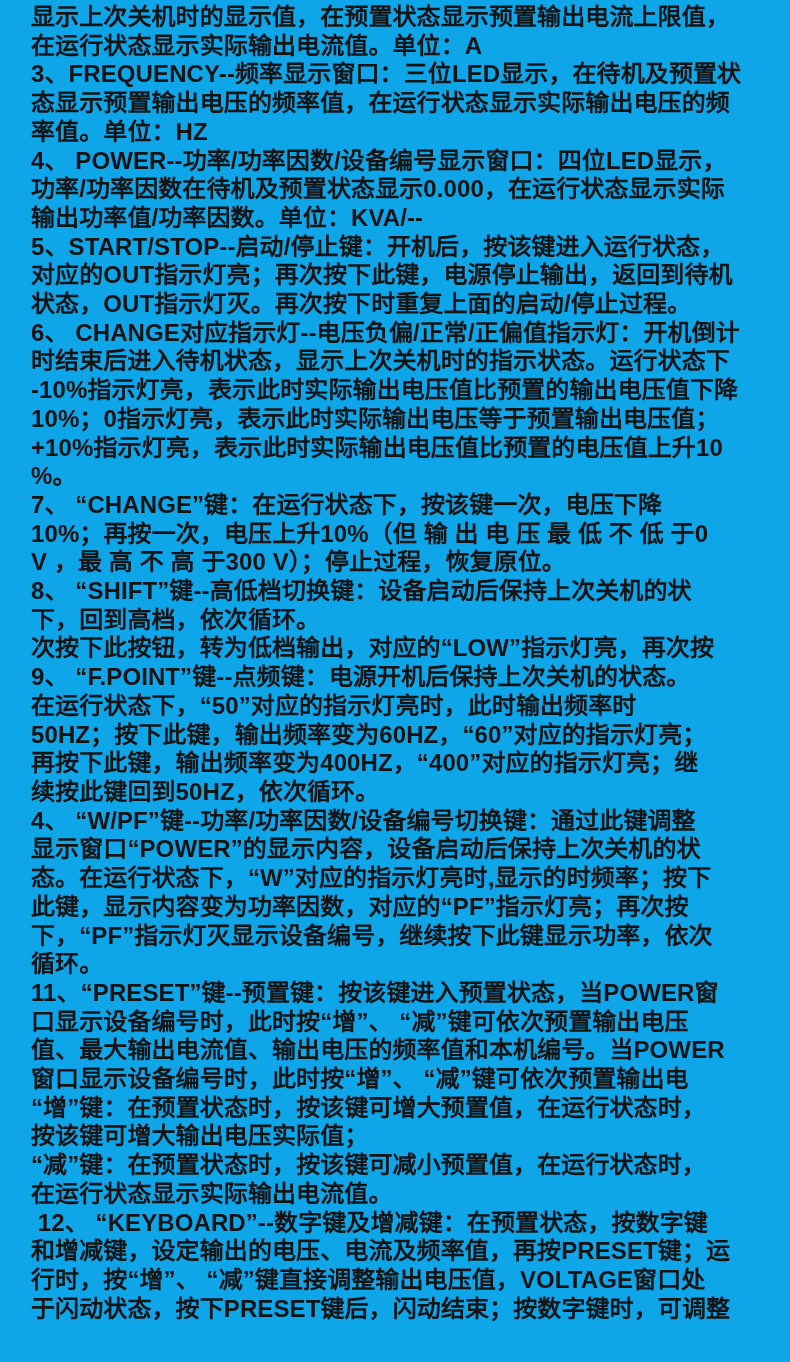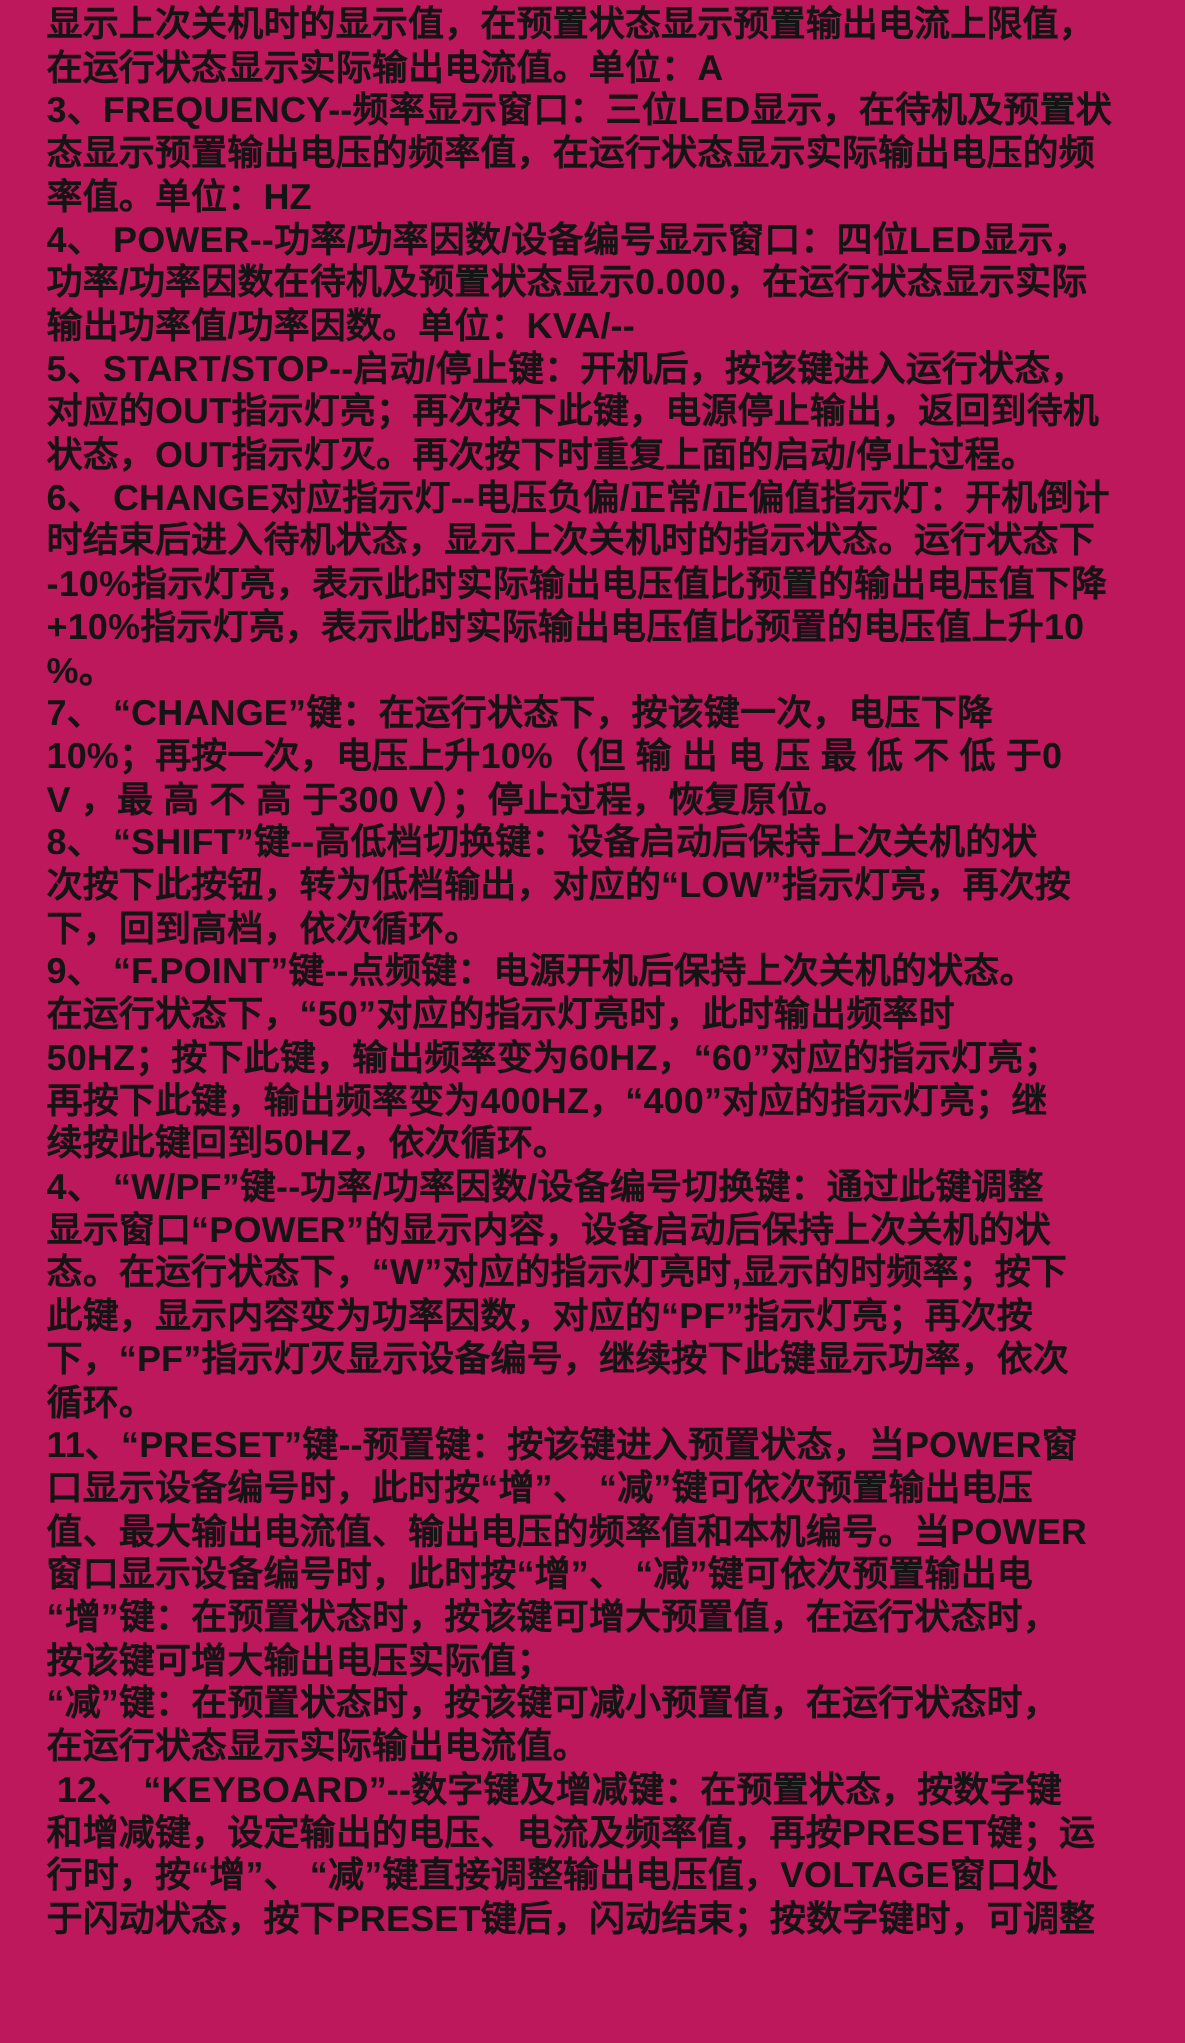--- a/index.html
+++ b/index.html
@@ -10,21 +10,21 @@
   body {
     width: 790px;
     height: 1362px;
     overflow: hidden;
   }
   .page {
     box-sizing: border-box;
     width: 790px;
     height: 1362px;
     padding: 3px 30px 0 31px;
-    background: #be185d;
+    background: #0ea5e9;
     font-family: "Liberation Sans", "DejaVu Sans", sans-serif;
     font-size: 24px;
     line-height: 28.7px;
     font-weight: 600;
     color: #141414;
     overflow: hidden;
   }
   .ln {
     white-space: pre;
     letter-spacing: 0.1px;
@@ -42,28 +42,29 @@
   <div class="ln">率值。单位：HZ</div>
   <div class="ln">4、 POWER--功率/功率因数/设备编号显示窗口：四位LED显示，</div>
   <div class="ln">功率/功率因数在待机及预置状态显示0.000，在运行状态显示实际</div>
   <div class="ln">输出功率值/功率因数。单位：KVA/--</div>
   <div class="ln">5、START/STOP--启动/停止键：开机后，按该键进入运行状态，</div>
   <div class="ln">对应的OUT指示灯亮；再次按下此键，电源停止输出，返回到待机</div>
   <div class="ln">状态，OUT指示灯灭。再次按下时重复上面的启动/停止过程。</div>
   <div class="ln">6、 CHANGE对应指示灯--电压负偏/正常/正偏值指示灯：开机倒计</div>
   <div class="ln">时结束后进入待机状态，显示上次关机时的指示状态。运行状态下</div>
   <div class="ln">-10%指示灯亮，表示此时实际输出电压值比预置的输出电压值下降</div>
+  <div class="ln">10%；0指示灯亮，表示此时实际输出电压等于预置输出电压值；</div>
   <div class="ln">+10%指示灯亮，表示此时实际输出电压值比预置的电压值上升10</div>
   <div class="ln">%。</div>
   <div class="ln">7、 “CHANGE”键：在运行状态下，按该键一次，电压下降</div>
   <div class="ln">10%；再按一次，电压上升10%（但 输 出 电 压 最 低 不 低 于0</div>
   <div class="ln">V ，最 高 不 高 于300 V）；停止过程，恢复原位。</div>
   <div class="ln">8、 “SHIFT”键--高低档切换键：设备启动后保持上次关机的状</div>
+  <div class="ln">下，回到高档，依次循环。</div>
   <div class="ln">次按下此按钮，转为低档输出，对应的“LOW”指示灯亮，再次按</div>
-  <div class="ln">下，回到高档，依次循环。</div>
   <div class="ln">9、 “F.POINT”键--点频键：电源开机后保持上次关机的状态。</div>
   <div class="ln">在运行状态下，“50”对应的指示灯亮时，此时输出频率时</div>
   <div class="ln">50HZ；按下此键，输出频率变为60HZ，“60”对应的指示灯亮；</div>
   <div class="ln">再按下此键，输出频率变为400HZ，“400”对应的指示灯亮；继</div>
   <div class="ln">续按此键回到50HZ，依次循环。</div>
   <div class="ln">4、 “W/PF”键--功率/功率因数/设备编号切换键：通过此键调整</div>
   <div class="ln">显示窗口“POWER”的显示内容，设备启动后保持上次关机的状</div>
   <div class="ln">态。在运行状态下，“W”对应的指示灯亮时,显示的时频率；按下</div>
   <div class="ln">此键，显示内容变为功率因数，对应的“PF”指示灯亮；再次按</div>
   <div class="ln">下，“PF”指示灯灭显示设备编号，继续按下此键显示功率，依次</div>

